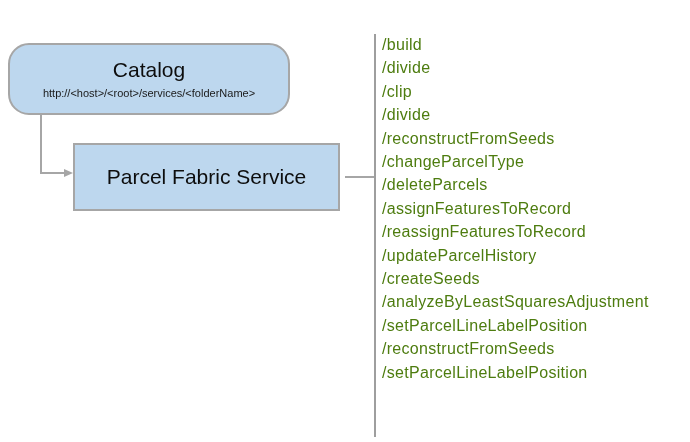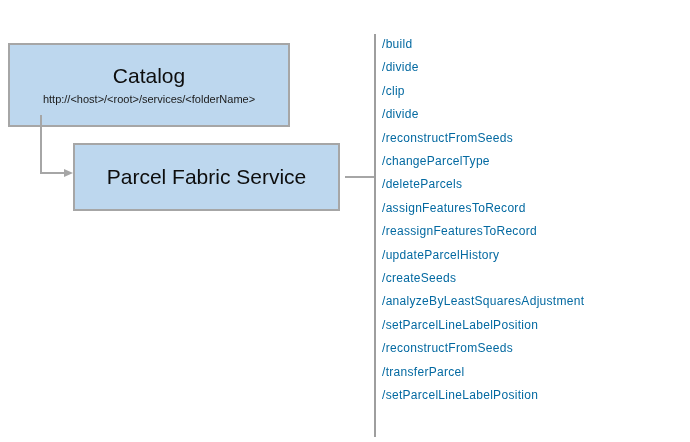--- a/index.html
+++ b/index.html
@@ -17,21 +17,21 @@
     background: #BDD7EE;
     border: 2px solid #A6A6A6;
     box-sizing: border-box;
     display: flex;
     flex-direction: column;
     align-items: center;
     justify-content: center;
     gap: 3px;
     text-align: center;
   }
-  .catalog-box  { left: 8px;  top: 43px;  width: 282px; height: 84px; }
+  .catalog-box  { left: 8px;  top: 43px;  width: 282px; height: 72px; border-radius: 21px; }
   .service-box  { left: 73px; top: 143px; width: 267px; height: 68px; }
 
   .node-title {
     font-size: 21px;
     line-height: 26px;
     color: #0d0d0d;
     white-space: nowrap;
   }
   .node-subtitle {
     font-size: 11px;
@@ -58,24 +58,24 @@
   .svc-connector { left: 345px; top: 176px; width: 29px; height: 2px; }
   .divider-v     { left: 374px; top: 34px;  width: 1.5px; height: 403px; background: #9e9e9e; }
 
   .endpoint-list {
     position: absolute;
     left: 382px; top: 33px;
     margin: 0; padding: 0;
     list-style: none;
   }
   .endpoint {
-    font-size: 12px;
+    font-size: 16px;
     line-height: 23.4px;
     letter-spacing: 0.3px;
-    color: #0369a1;
+    color: #4d7c0f;
     white-space: nowrap;
   }
 </style>
 </head>
 <body>
 
 <div class="stage">
 
   <div class="node-box catalog-box">
     <div class="node-title">Catalog</div>
@@ -101,17 +101,16 @@
     <li class="endpoint">/reconstructFromSeeds</li>
     <li class="endpoint">/changeParcelType</li>
     <li class="endpoint">/deleteParcels</li>
     <li class="endpoint">/assignFeaturesToRecord</li>
     <li class="endpoint">/reassignFeaturesToRecord</li>
     <li class="endpoint">/updateParcelHistory</li>
     <li class="endpoint">/createSeeds</li>
     <li class="endpoint">/analyzeByLeastSquaresAdjustment</li>
     <li class="endpoint">/setParcelLineLabelPosition</li>
     <li class="endpoint">/reconstructFromSeeds</li>
-    <li class="endpoint">/transferParcel</li>
     <li class="endpoint">/setParcelLineLabelPosition</li>
   </ul>
 
 </div>
 
 </body></html>

